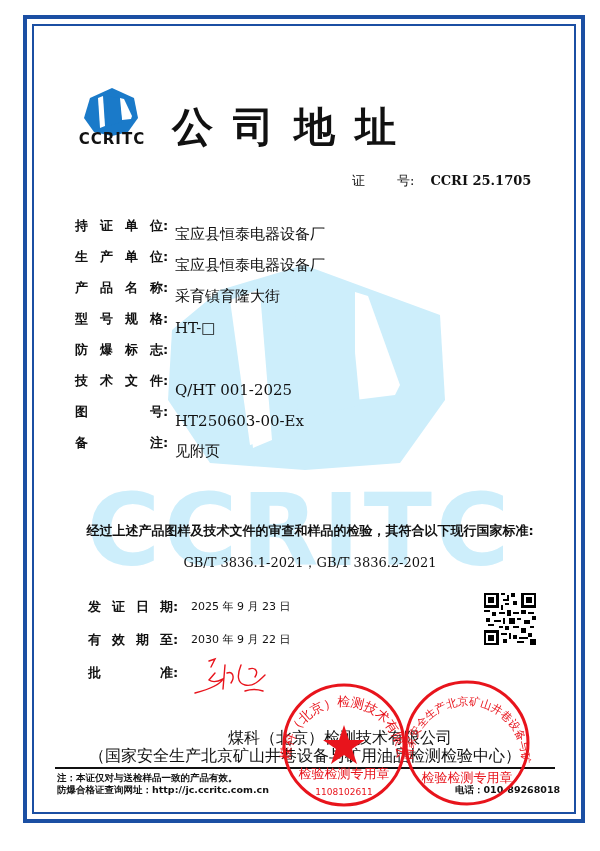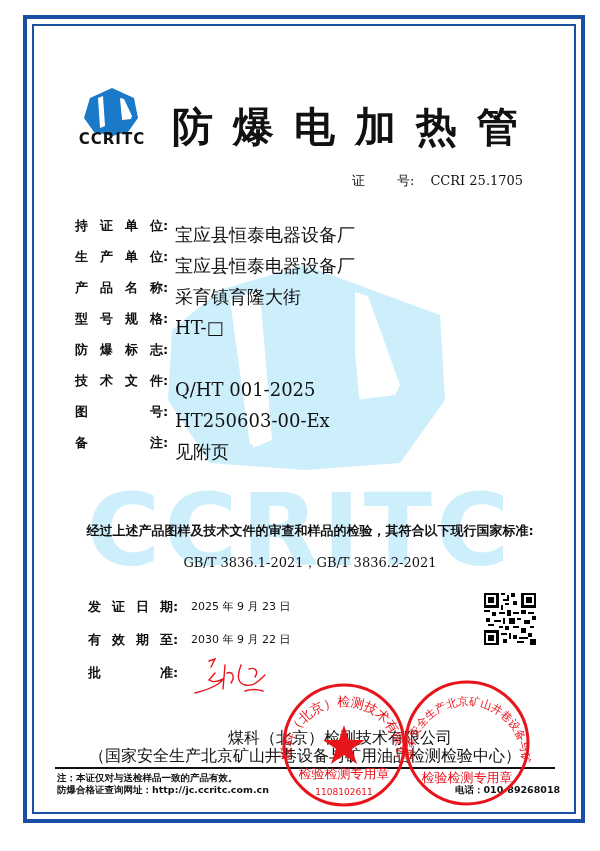--- a/index.html
+++ b/index.html
@@ -11,26 +11,26 @@
                  border: 2px solid #1b4fa3; }
   .watermark { position: absolute; left: 0; top: 0; width: 600px; height: 851px; pointer-events: none; }
   .logo { position: absolute; left: 76px; top: 82px; width: 72px; height: 72px; }
   .logo-text { position: absolute; left: 70px; top: 130px; width: 84px; text-align: center;
                font-family: "DejaVu Sans", sans-serif; font-weight: bold; font-size: 15px; letter-spacing: 1px; color: #111; }
   .title { position: absolute; left: 172px; top: 100px; font-family: "DejaVu Sans", sans-serif;
            font-weight: bold; font-size: 41px; letter-spacing: 20px; color: #111; }
   .certno { position: absolute; left: 352px; top: 172px; font-size: 13px; }
   .certno .lbl { letter-spacing: 0; }
   .certno .gap { display: inline-block; width: 32px; }
-  .certno .val { margin-left: 16px; font-family: "DejaVu Serif", serif; }
+  .certno .val { margin-left: 16px; font-family: "DejaVu Serif", serif; font-weight: bold; }
   .fields { position: absolute; left: 75px; top: 210px; }
   .field { height: 31px; display: flex; align-items: center; font-size: 13px; }
   .field .label { width: 100px; font-family: "DejaVu Sans", sans-serif; font-weight: bold; letter-spacing: 0; display: flex; }
   .field .label span { display: inline-block; }
-  .field .value { font-size: 18px; margin-top: 18px; }
+  .field .value { font-size: 15px; margin-top: 18px; }
   .conclusion { position: absolute; left: 50px; width: 520px; top: 522px; text-align: center;
                 font-family: "DejaVu Sans", sans-serif; font-weight: bold; font-size: 13px; }
   .standards { position: absolute; left: 50px; width: 520px; top: 554px; text-align: center; font-size: 13px; }
   .dates { position: absolute; left: 88px; top: 590px; }
   .date-row { height: 33px; display: flex; align-items: center; font-size: 13px; }
   .date-row .label { width: 103px; font-family: "DejaVu Sans", sans-serif; font-weight: bold; }
   .date-row .value { font-family: "DejaVu Sans", sans-serif; font-size: 11px; }
   .qr { position: absolute; left: 484px; top: 593px; width: 52px; height: 52px; }
   .signature { position: absolute; left: 185px; top: 655px; width: 90px; height: 45px; }
   .org { position: absolute; left: 40px; width: 530px; top: 729px; text-align: center;
@@ -70,21 +70,21 @@
 <div class="frame-inner"></div>
 
 <svg class="logo" viewBox="0 0 72 72">
   <path d="M36,6 L58,16 L62,36 L52,50 L36,54 L18,50 L8,36 L14,16 Z" fill="#1a7ac9"></path>
   <path d="M22,16 L27,14 L29,44 L24,46 Z" fill="#ffffff"></path>
   <path d="M44,16 L48,17 L56,34 L55,37 L46,38 Z" fill="#ffffff"></path>
   <path d="M31,14 L43,16 L46,40 L32,44 Z" fill="#1a7ac9"></path>
 </svg>
 <div class="logo-text">CCRITC</div>
 
-<div class="title">防爆电加热管</div>
+<div class="title">公司地址</div>
 
 <div class="certno">
   <span class="lbl">证</span><span class="gap"></span><span class="lbl">号:</span><span class="val">CCRI 25.1705</span>
 </div>
 
 <div class="fields">
   <div class="field">
     <div class="label">
         <span style="width:25px">持</span>
         <span style="width:25px">证</span>

